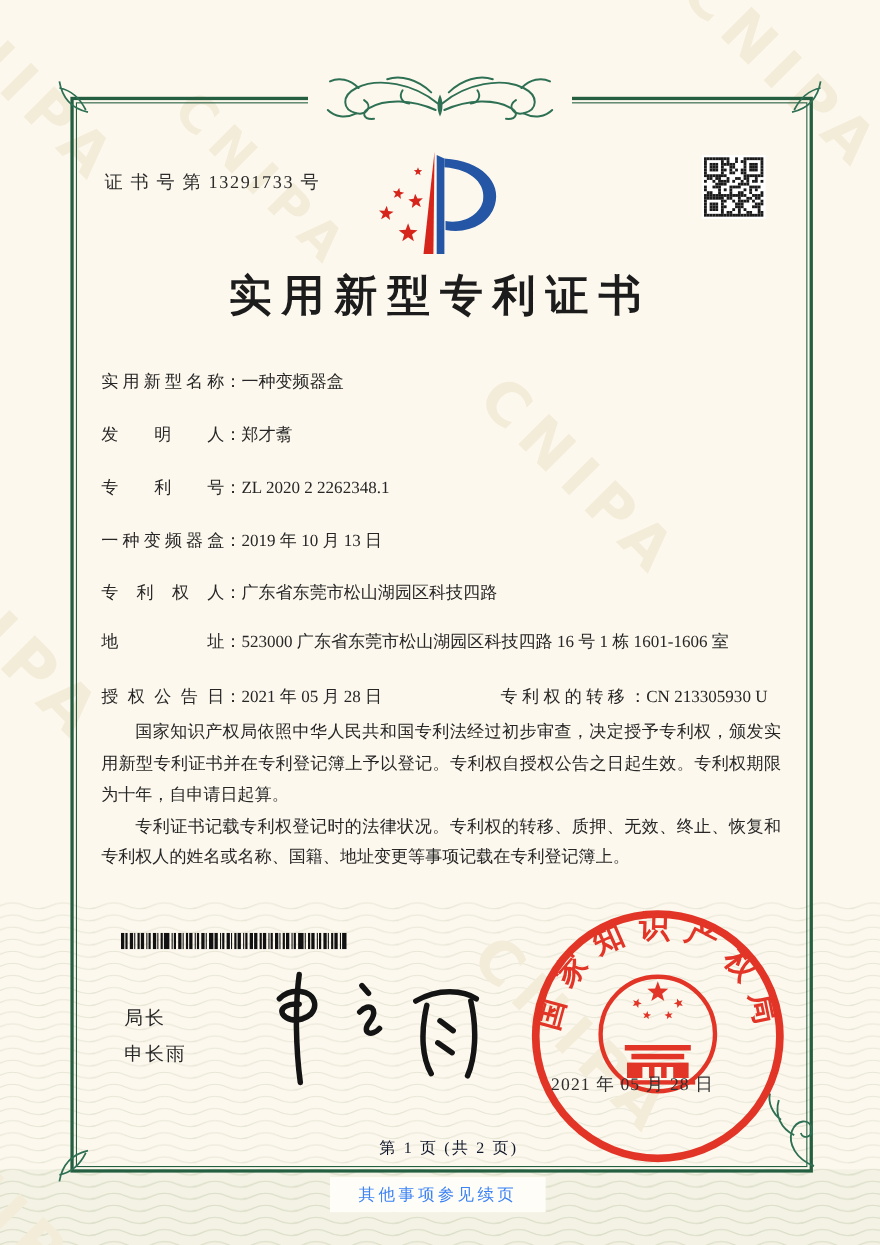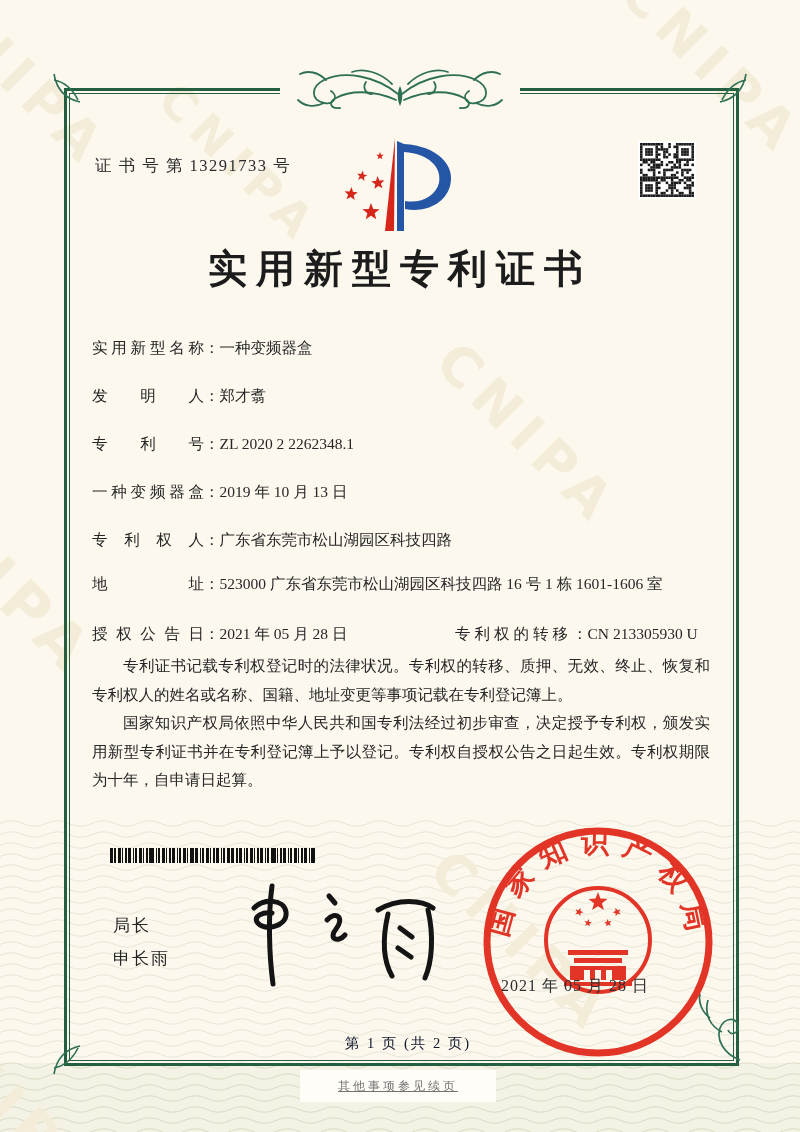--- a/index.html
+++ b/index.html
@@ -34,21 +34,21 @@
   .dirtitle{position:absolute;left:113px;top:914px;font-size:17px;letter-spacing:2px;}
   .dirname{position:absolute;left:113px;top:947px;font-size:17px;letter-spacing:2px;}
   
   .sealdate{position:absolute;left:501px;top:976px;font-size:16px;letter-spacing:1px;
             color:#2f2f2f;z-index:7;}
   
   .pageind{position:absolute;left:72px;top:1034px;width:672px;text-align:center;
            font-size:14.5px;letter-spacing:2px;color:#0f172a;}
   .notebox{position:absolute;left:300px;top:1070px;width:196px;height:32px;background:#fffdf7;
            z-index:3;display:flex;align-items:center;justify-content:center;}
-  .note{font-size:12px;letter-spacing:3px;color:#737373;text-decoration:underline;}
+  .note{font-size:15px;letter-spacing:3px;color:#3b82f6;}
   .sealsvg{position:absolute;left:480px;top:824px;z-index:6;opacity:.93;}
   .sigsvg{position:absolute;left:232px;top:872px;z-index:5;}
 </style>
 </head>
 <body>
 
 <svg class="abs" style="left:0;top:818px;z-index:0;" width="800" height="314">
   <defs>
     <pattern id="waves" width="46" height="11" patternUnits="userSpaceOnUse">
       <path d="M0,5.5 Q11.5,0 23,5.5 T46,5.5" fill="none" stroke="#d9dcc6" stroke-width="1"></path>
@@ -387,22 +387,22 @@
   </div>
   <div class="frow" style="top:622px;">
     <span class="flabel">授权公告日</span><span class="fcolon">：</span><span>2021 年 05 月 28 日</span>
     <span class="abs" style="left:363px;top:0;">
       <span class="glabel2">专利权的转移</span><span>：</span><span>CN 213305930 U</span>
     </span>
   </div>
 </div>
 
 <div class="paras" style="z-index:3;">
+  <p>国家知识产权局依照中华人民共和国专利法经过初步审查，决定授予专利权，颁发实用新型专利证书并在专利登记簿上予以登记。专利权自授权公告之日起生效。专利权期限为十年，自申请日起算。</p>
   <p>专利证书记载专利权登记时的法律状况。专利权的转移、质押、无效、终止、恢复和专利权人的姓名或名称、国籍、地址变更等事项记载在专利登记簿上。</p>
-  <p>国家知识产权局依照中华人民共和国专利法经过初步审查，决定授予专利权，颁发实用新型专利证书并在专利登记簿上予以登记。专利权自授权公告之日起生效。专利权期限为十年，自申请日起算。</p>
 </div>
 
 <svg class="abs" style="left:110px;top:848px;z-index:4;" width="212" height="15" viewBox="0 0 212 15">
   <g id="barcode-bars" fill="#111111">
       <rect x="0" y="0" width="3" height="15"></rect>
       <rect x="4" y="0" width="2" height="15"></rect>
       <rect x="8" y="0" width="3" height="15"></rect>
       <rect x="12" y="0" width="1" height="15"></rect>
       <rect x="15" y="0" width="2" height="15"></rect>
       <rect x="18" y="0" width="3" height="15"></rect>

